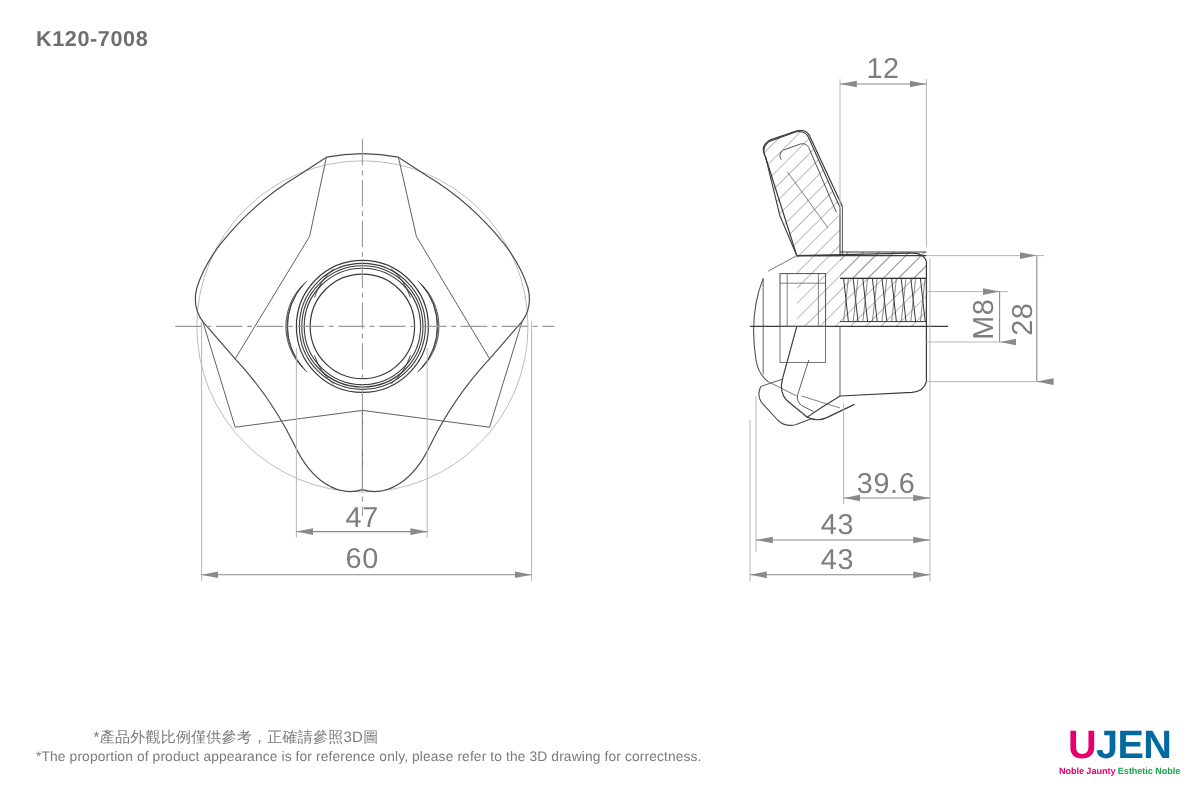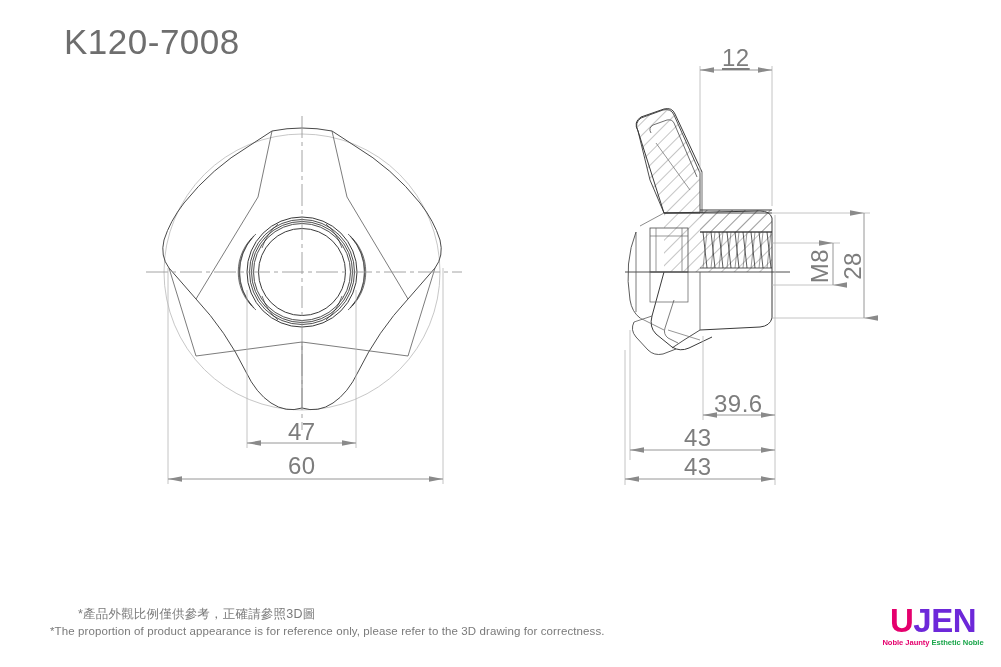--- a/index.html
+++ b/index.html
@@ -19,26 +19,25 @@
     position: absolute;
     left: 0; top: 0;
     width: 1001px;
     height: 667px;
     background: #ffffff;
   }
   #part-title {
     position: absolute;
     left: 30px;
     top: 22px;
-    font-size: 35px;
+    font-size: 18px;
     letter-spacing: 0.5px;
     color: #6e6e6e;
-    font-weight: 400;
+    font-weight: 700;
     white-space: nowrap;
-    margin-left: 34px;
   }
   #drawing-canvas {
     position: absolute;
     left: 0;
     top: 0;
     width: 1001px;
     height: 667px;
   }
   #footnote {
     position: absolute;
@@ -53,38 +52,37 @@
   #footnote .note-cn {
     font-size: 12.5px;
     line-height: 17px;
     letter-spacing: 0.2px;
     margin-left: 48px;
   }
   #footnote .note-en {
     font-size: 11.5px;
     line-height: 16px;
     letter-spacing: 0.1px;
-    margin-left: 20px;
   }
   #brand-logo {
     position: absolute;
     left: 874px;
     top: 604px;
     width: 118px;
     text-align: center;
   }
   #brand-logo .logo-word {
     font-size: 33px;
     font-weight: 700;
     line-height: 33px;
     letter-spacing: -0.5px;
     font-family: "Liberation Sans", sans-serif;
   }
   #brand-logo .logo-u { color: #e5006d; }
-  #brand-logo .logo-jen { color: #6d28d9; }
+  #brand-logo .logo-jen { color: #0369a1; }
   #brand-logo .logo-tag {
     font-size: 7.6px;
     line-height: 10px;
     font-weight: 700;
     letter-spacing: -0.05px;
     margin-top: 1px;
     white-space: nowrap;
   }
   #brand-logo .tag-a { color: #e5006d; }
   #brand-logo .tag-b { color: #1aa64b; margin-top: 36px; }
@@ -282,21 +280,21 @@
       <line x1="630" y1="450" x2="775" y2="450" marker-start="url(#arrL)" marker-end="url(#arrR)"></line>
       <line x1="625" y1="479" x2="775" y2="479" marker-start="url(#arrL)" marker-end="url(#arrR)"></line>
       <line x1="833" y1="243" x2="833" y2="285" marker-start="url(#arrU)" marker-end="url(#arrD)"></line>
       <line x1="864" y1="213" x2="864" y2="318" marker-start="url(#arrU)" marker-end="url(#arrD)"></line>
     </g>
   </svg>
 
   <div class="dim-text" style="left:288px; top:418px;">47</div>
   <div class="dim-text" style="left:288px; top:452px;">60</div>
 
-  <div class="dim-text" style="left:722px; top:44px;text-decoration:underline;">12</div>
+  <div class="dim-text" style="left:722px; top:44px;">12</div>
   <div class="dim-text" style="left:714px; top:390px;">39.6</div>
   <div class="dim-text" style="left:684px; top:424px;">43</div>
   <div class="dim-text" style="left:684px; top:453px;">43</div>
 
   <div class="dim-text dim-vert" style="left:803px; top:252px; transform: rotate(-90deg);">M8</div>
   <div class="dim-text dim-vert" style="left:839px; top:252px; transform: rotate(-90deg);">28</div>
 
   <div id="footnote">
     <div class="note-line note-cn">*產品外觀比例僅供參考，正確請參照3D圖</div>
     <div class="note-line note-en">*The proportion of product appearance is for reference only, please refer to the 3D drawing for correctness.</div>

